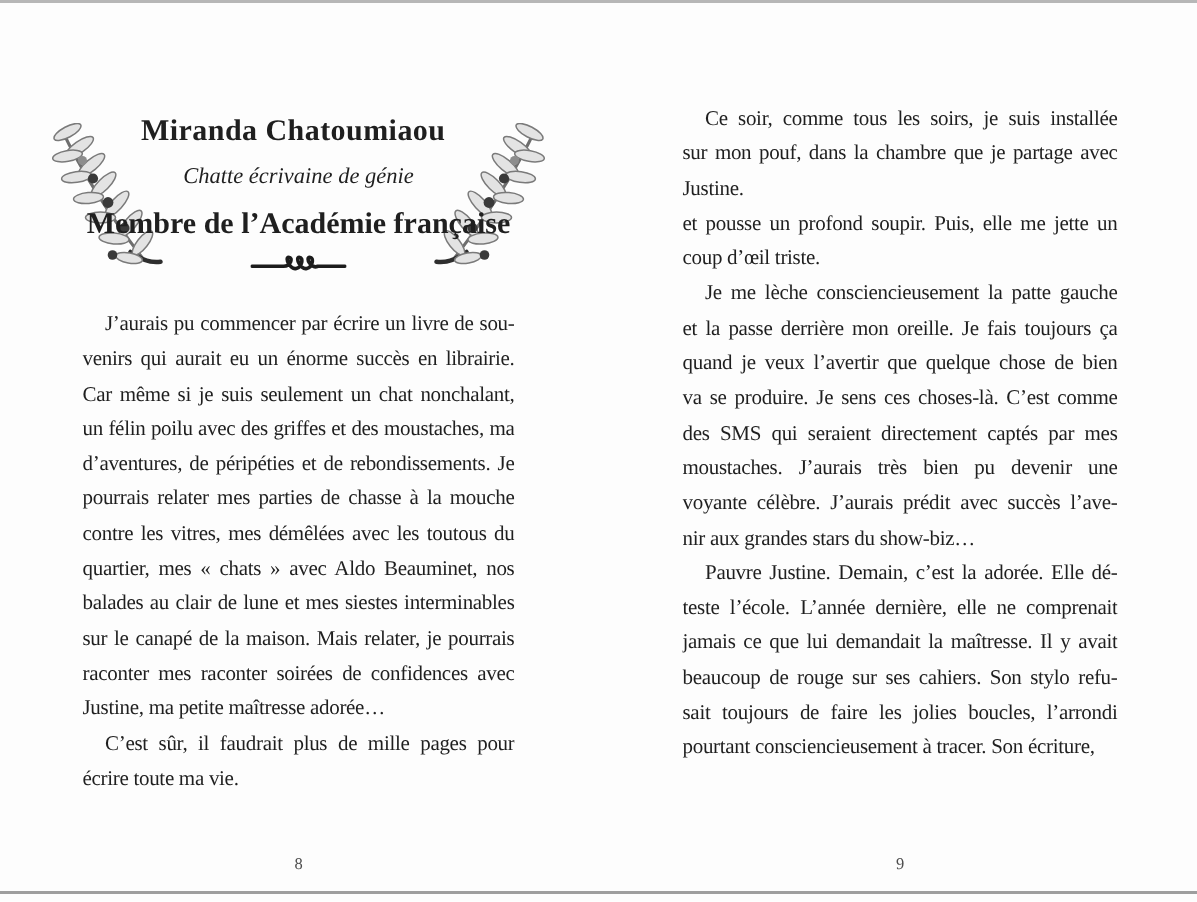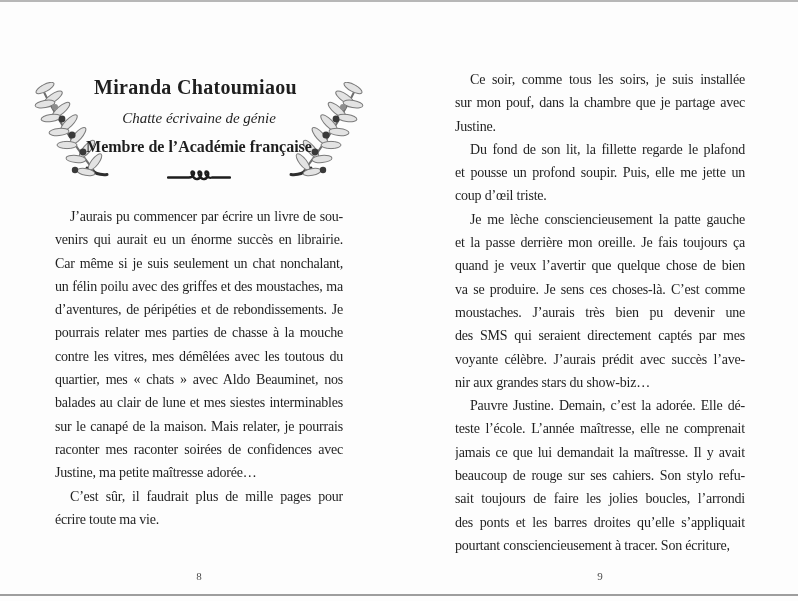--- a/index.html
+++ b/index.html
@@ -31,21 +31,21 @@
   .author-name {
     position: absolute; top: 6px; left: 0; right: 7px; margin: 0;
     font-size: 20px; font-weight: bold; letter-spacing: 0.3px;
   }
   .author-subtitle {
     position: absolute; top: 40px; left: 0; right: 0; margin: 0;
     font-size: 15px; font-style: italic;
   }
   .author-affiliation {
     position: absolute; top: 68px; left: 0; right: 0; margin: 0;
-    font-size: 16px; font-weight: bold;
+    font-size: 20px; font-weight: bold;
   }
   .divider-svg { position: absolute; top: 98px; left: 50%; margin-left: -32px; }
   .ornament { position: absolute; top: 12px; }
   .ornament.orn-left  { left: 2px; }
   .ornament.orn-right { right: 2px; transform: scaleX(-1); }
 
   
   .body-text { position: absolute; left: 0; width: 100%; }
   .page-left  .body-text { top: 205px; }
   .page-right .body-text { top: 68px; }
@@ -138,35 +138,33 @@
       </div>
 
     <div class="page-number">8</div>
   </div>
 
   <div class="page page-right">
     <div class="body-text">
         <div class="line ind">Ce soir, comme tous les soirs, je suis installée</div>
         <div class="line">sur mon pouf, dans la chambre que je partage avec</div>
         <div class="line end">Justine.</div>
-        <div class="line ind">Du fond de son lit, la fillette regarde le plafond</div>
         <div class="line">et pousse un profond soupir. Puis, elle me jette un</div>
         <div class="line end">coup d’œil triste.</div>
         <div class="line ind">Je me lèche consciencieusement la patte gauche</div>
         <div class="line">et la passe derrière mon oreille. Je fais toujours ça</div>
         <div class="line">quand je veux l’avertir que quelque chose de bien</div>
         <div class="line">va se produire. Je sens ces choses-là. C’est comme</div>
+        <div class="line">des SMS qui seraient directement captés par mes</div>
         <div class="line">moustaches. J’aurais très bien pu devenir une</div>
-        <div class="line">des SMS qui seraient directement captés par mes</div>
         <div class="line">voyante célèbre. J’aurais prédit avec succès l’ave-</div>
         <div class="line end">nir aux grandes stars du show-biz…</div>
         <div class="line ind">Pauvre Justine. Demain, c’est la adorée. Elle dé-</div>
-        <div class="line">teste l’école. L’année maîtresse, elle ne comprenait</div>
+        <div class="line">teste l’école. L’année dernière, elle ne comprenait</div>
         <div class="line">jamais ce que lui demandait la maîtresse. Il y avait</div>
         <div class="line">beaucoup de rouge sur ses cahiers. Son stylo refu-</div>
         <div class="line">sait toujours de faire les jolies boucles, l’arrondi</div>
-        <div class="line">des ponts et les barres droites qu’elle s’appliquait</div>
         <div class="line end">pourtant consciencieusement à tracer. Son écriture,</div>
       </div>
 
     <div class="page-number">9</div>
   </div>
 </div>
 
 </body></html>

